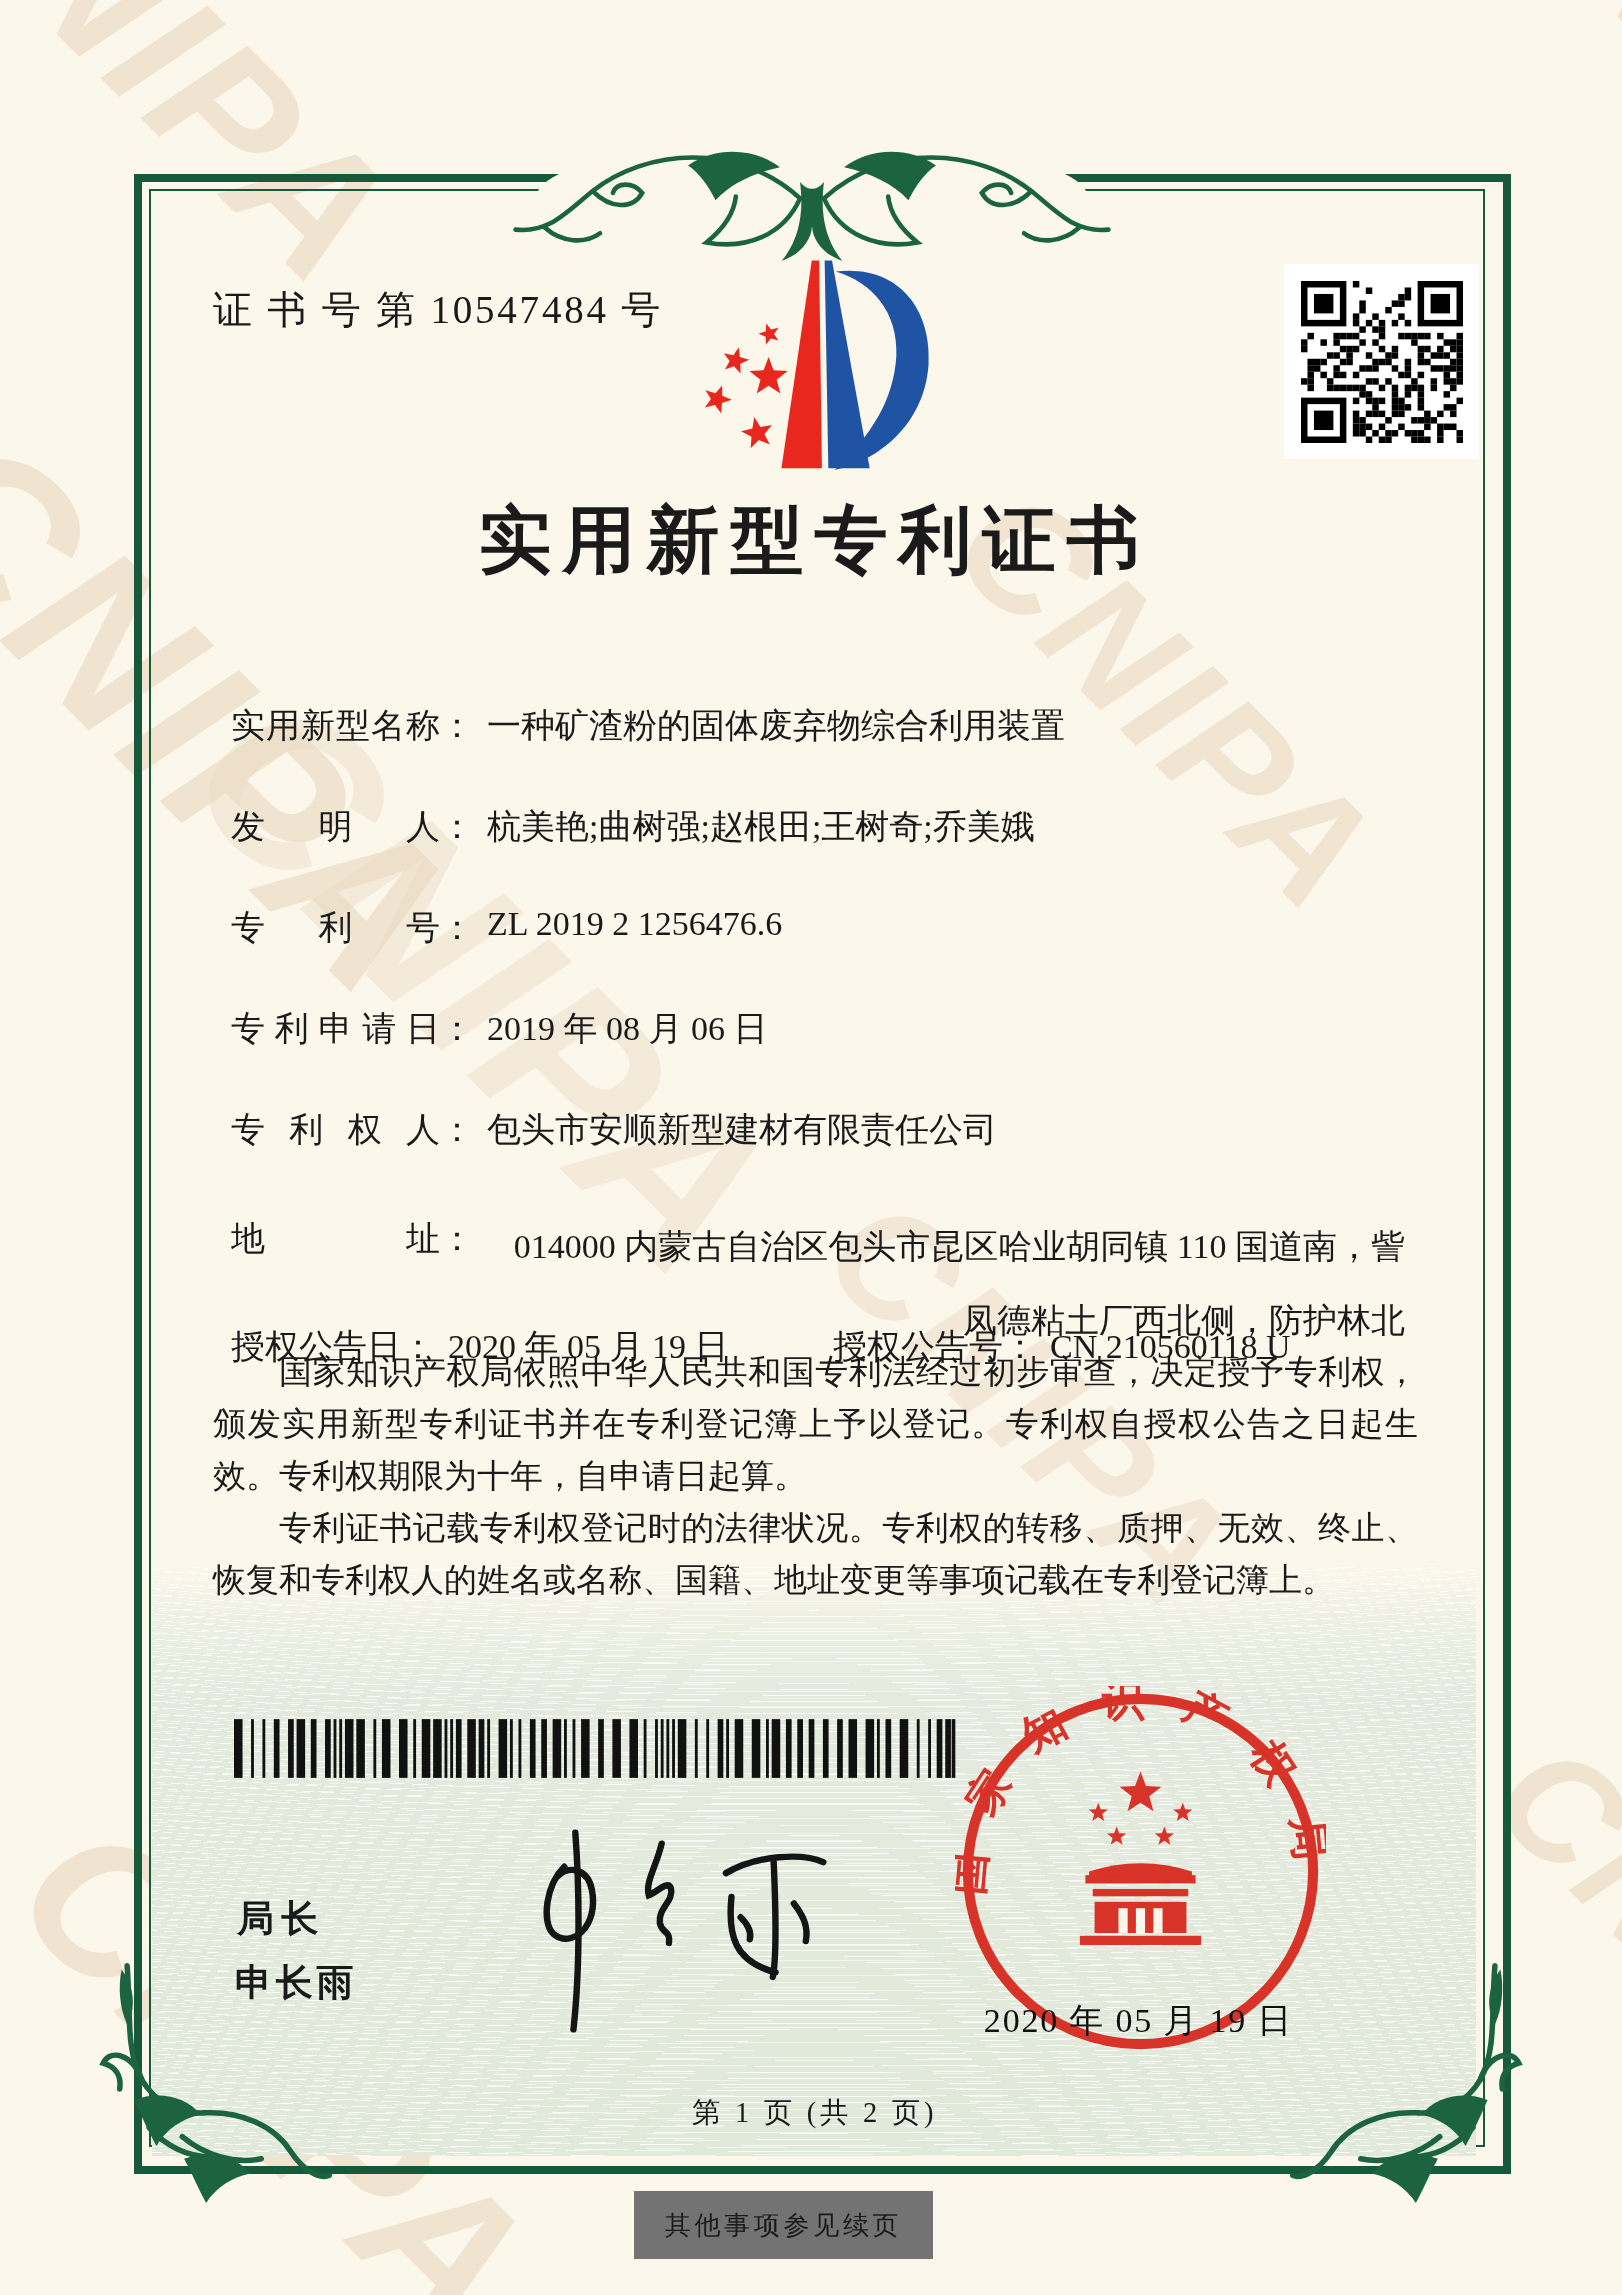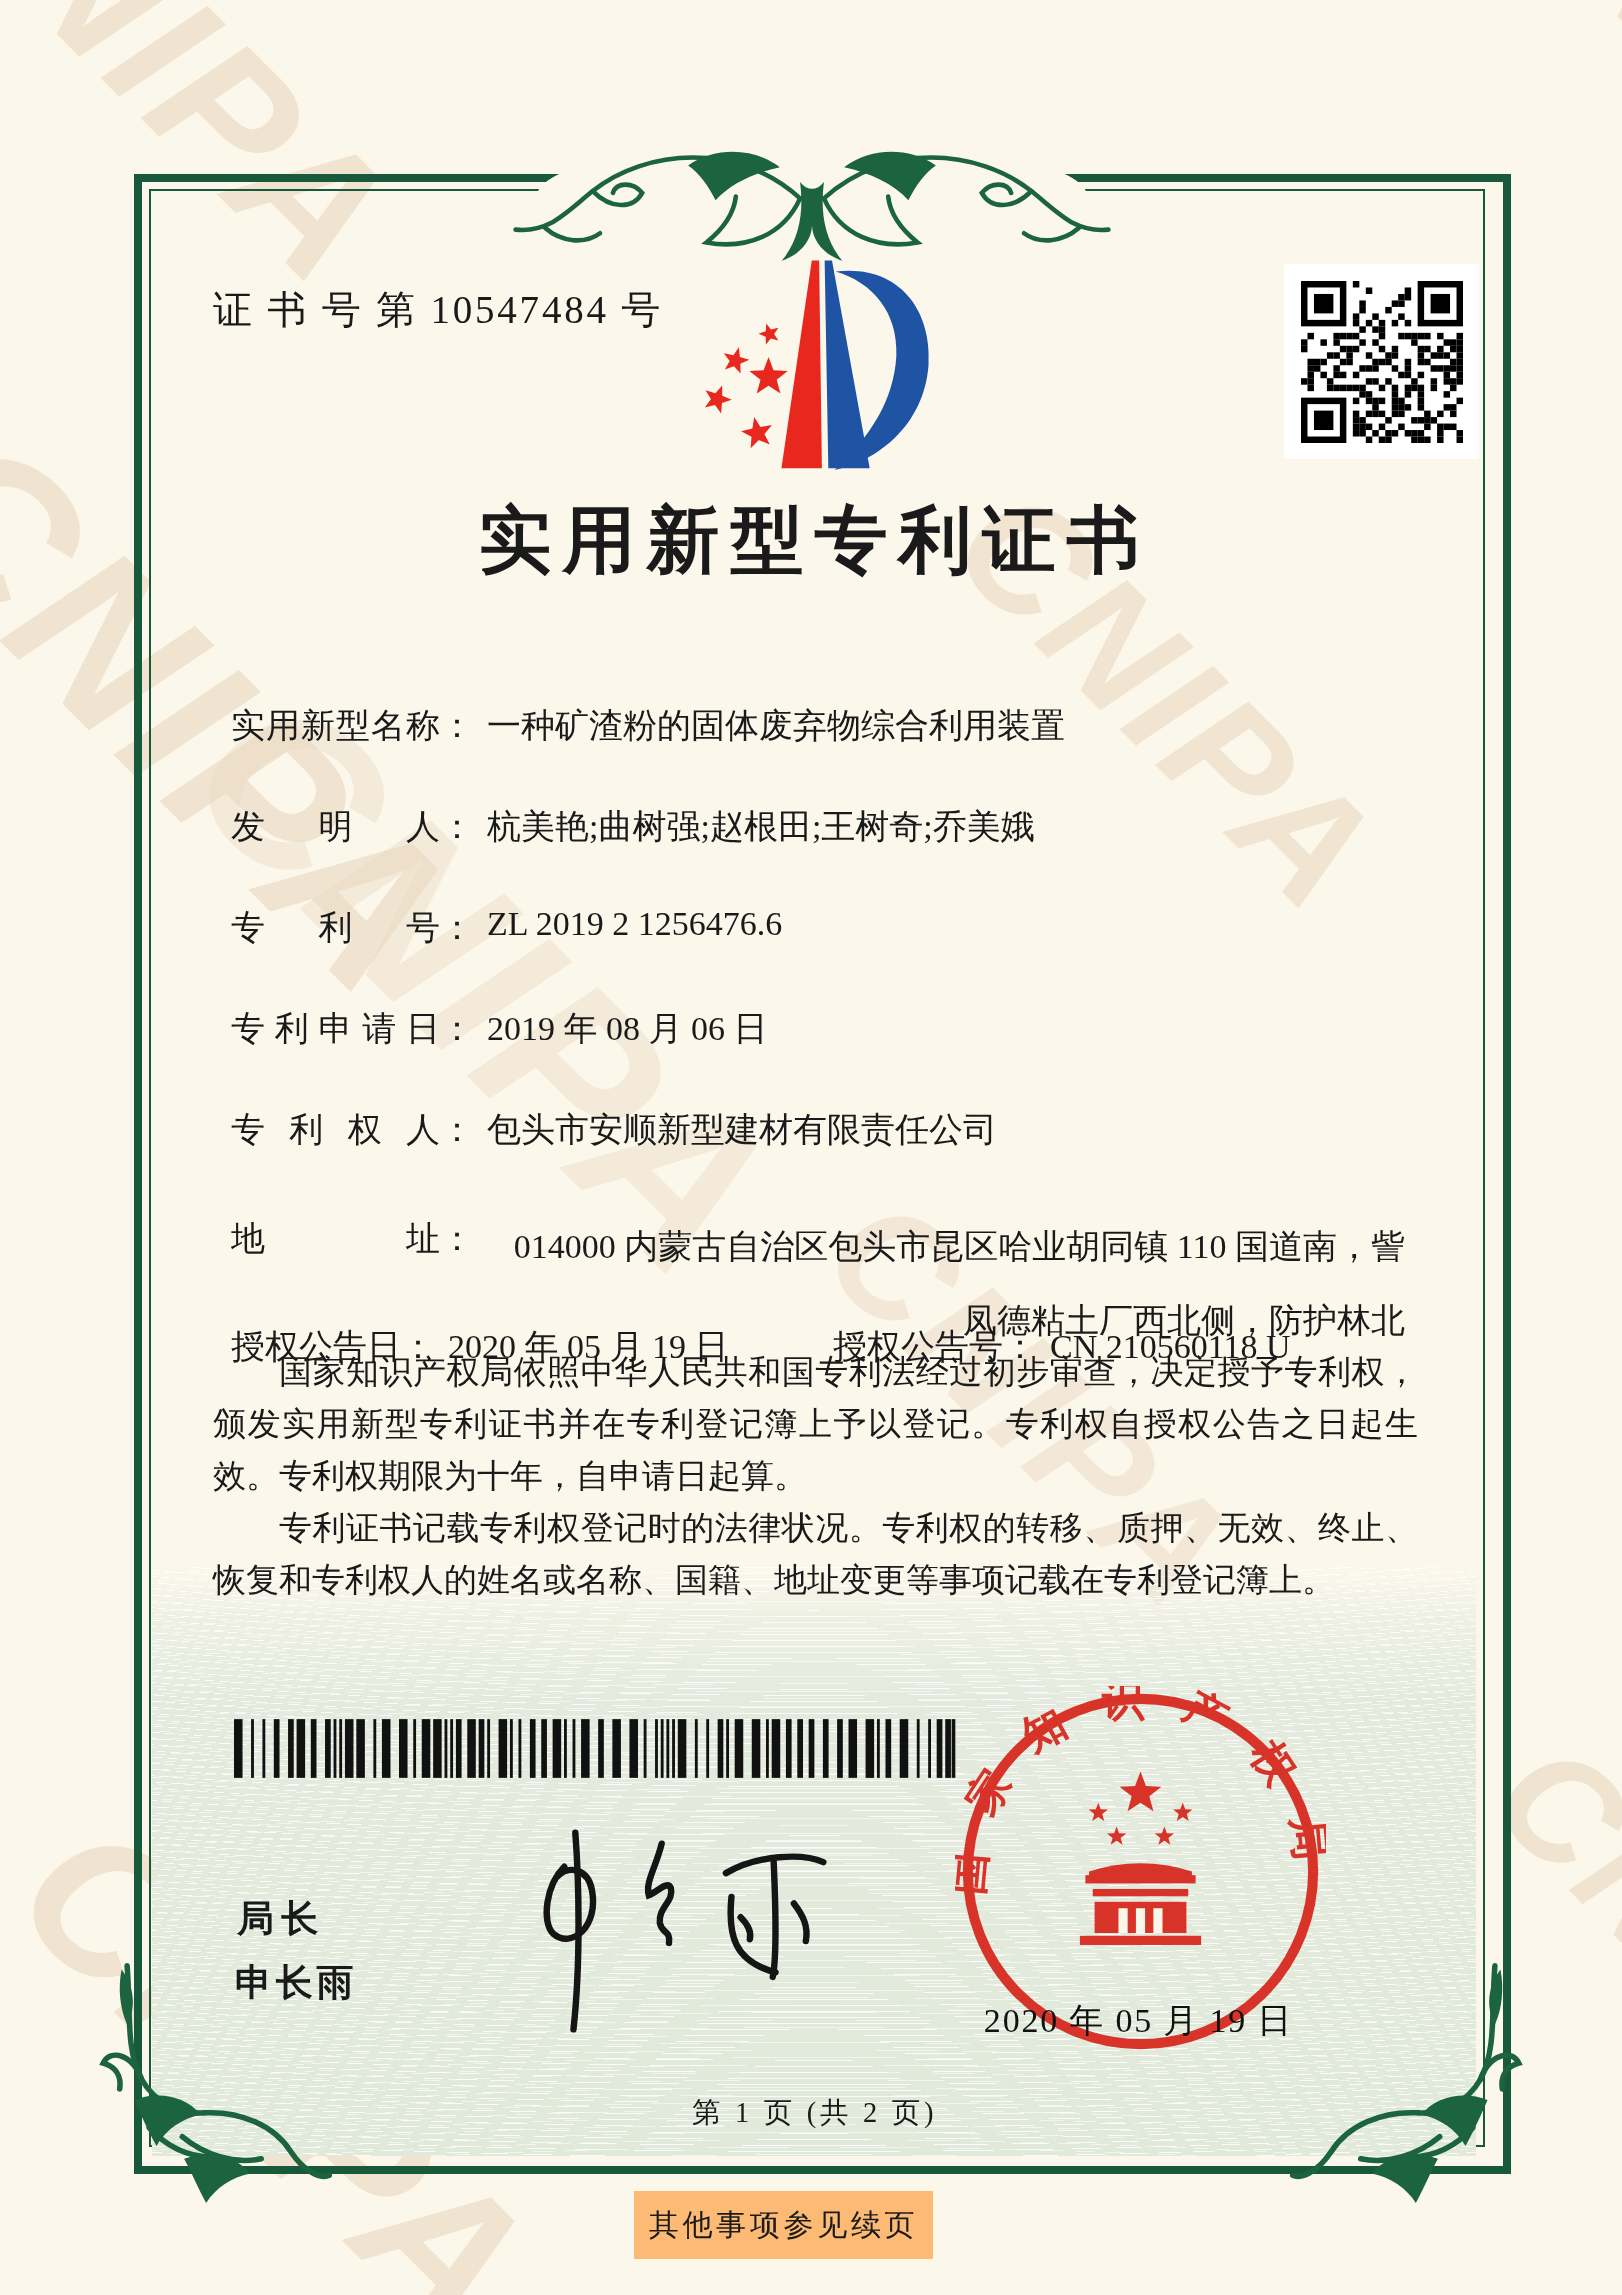--- a/index.html
+++ b/index.html
@@ -45,22 +45,22 @@
   .grant2{position:absolute;left:602px;top:0;}
   .bodytext{position:absolute;left:213px;top:1346px;width:1205px;font-size:33px;
             line-height:52px;text-align:justify;}
   .bodytext p{margin:0;text-indent:2em;}
   .sigtitle{position:absolute;left:237px;top:1894px;font-size:37px;font-weight:600;letter-spacing:7.3px;}
   .signame{position:absolute;left:235px;top:1958px;font-size:37px;font-weight:700;letter-spacing:3.7px;}
   .sealdate{position:absolute;left:966px;top:1998px;width:345px;text-align:center;
             font-size:34px;letter-spacing:1.8px;color:#111;}
   .pagefooter{position:absolute;left:134px;top:2094px;width:1361px;text-align:center;
               font-size:28.5px;letter-spacing:3.7px;}
-  .note{position:absolute;left:634px;top:2191px;width:299px;height:68px;background:#fdba74;
-        display:flex;align-items:center;justify-content:center;font-size:30px;letter-spacing:3.7px;}
+  .note{position:absolute;left:634px;top:2191px;width:299px;height:68px;background:#737373;
+        display:flex;align-items:center;justify-content:center;font-size:26px;letter-spacing:3.7px;}
   .qrbox{position:absolute;left:1284px;top:264px;width:195px;height:195px;background:#fff;}
   .qrbox svg{position:absolute;left:16.5px;top:16.5px;}
   .logo{position:absolute;left:684px;top:253px;}
   .barcode{position:absolute;left:234px;top:1719px;}
   .signature{position:absolute;left:500px;top:1816px;}
   .seal{position:absolute;left:955px;top:1686px;opacity:.93;}
   .ornament{position:absolute;left:508px;top:125px;z-index:3;}
   .flourish{position:absolute;z-index:3;}
   .fl-bl{left:94px;top:1962px;}
   .fl-br{left:1289px;top:1962px;transform:scale(-1,1);}

